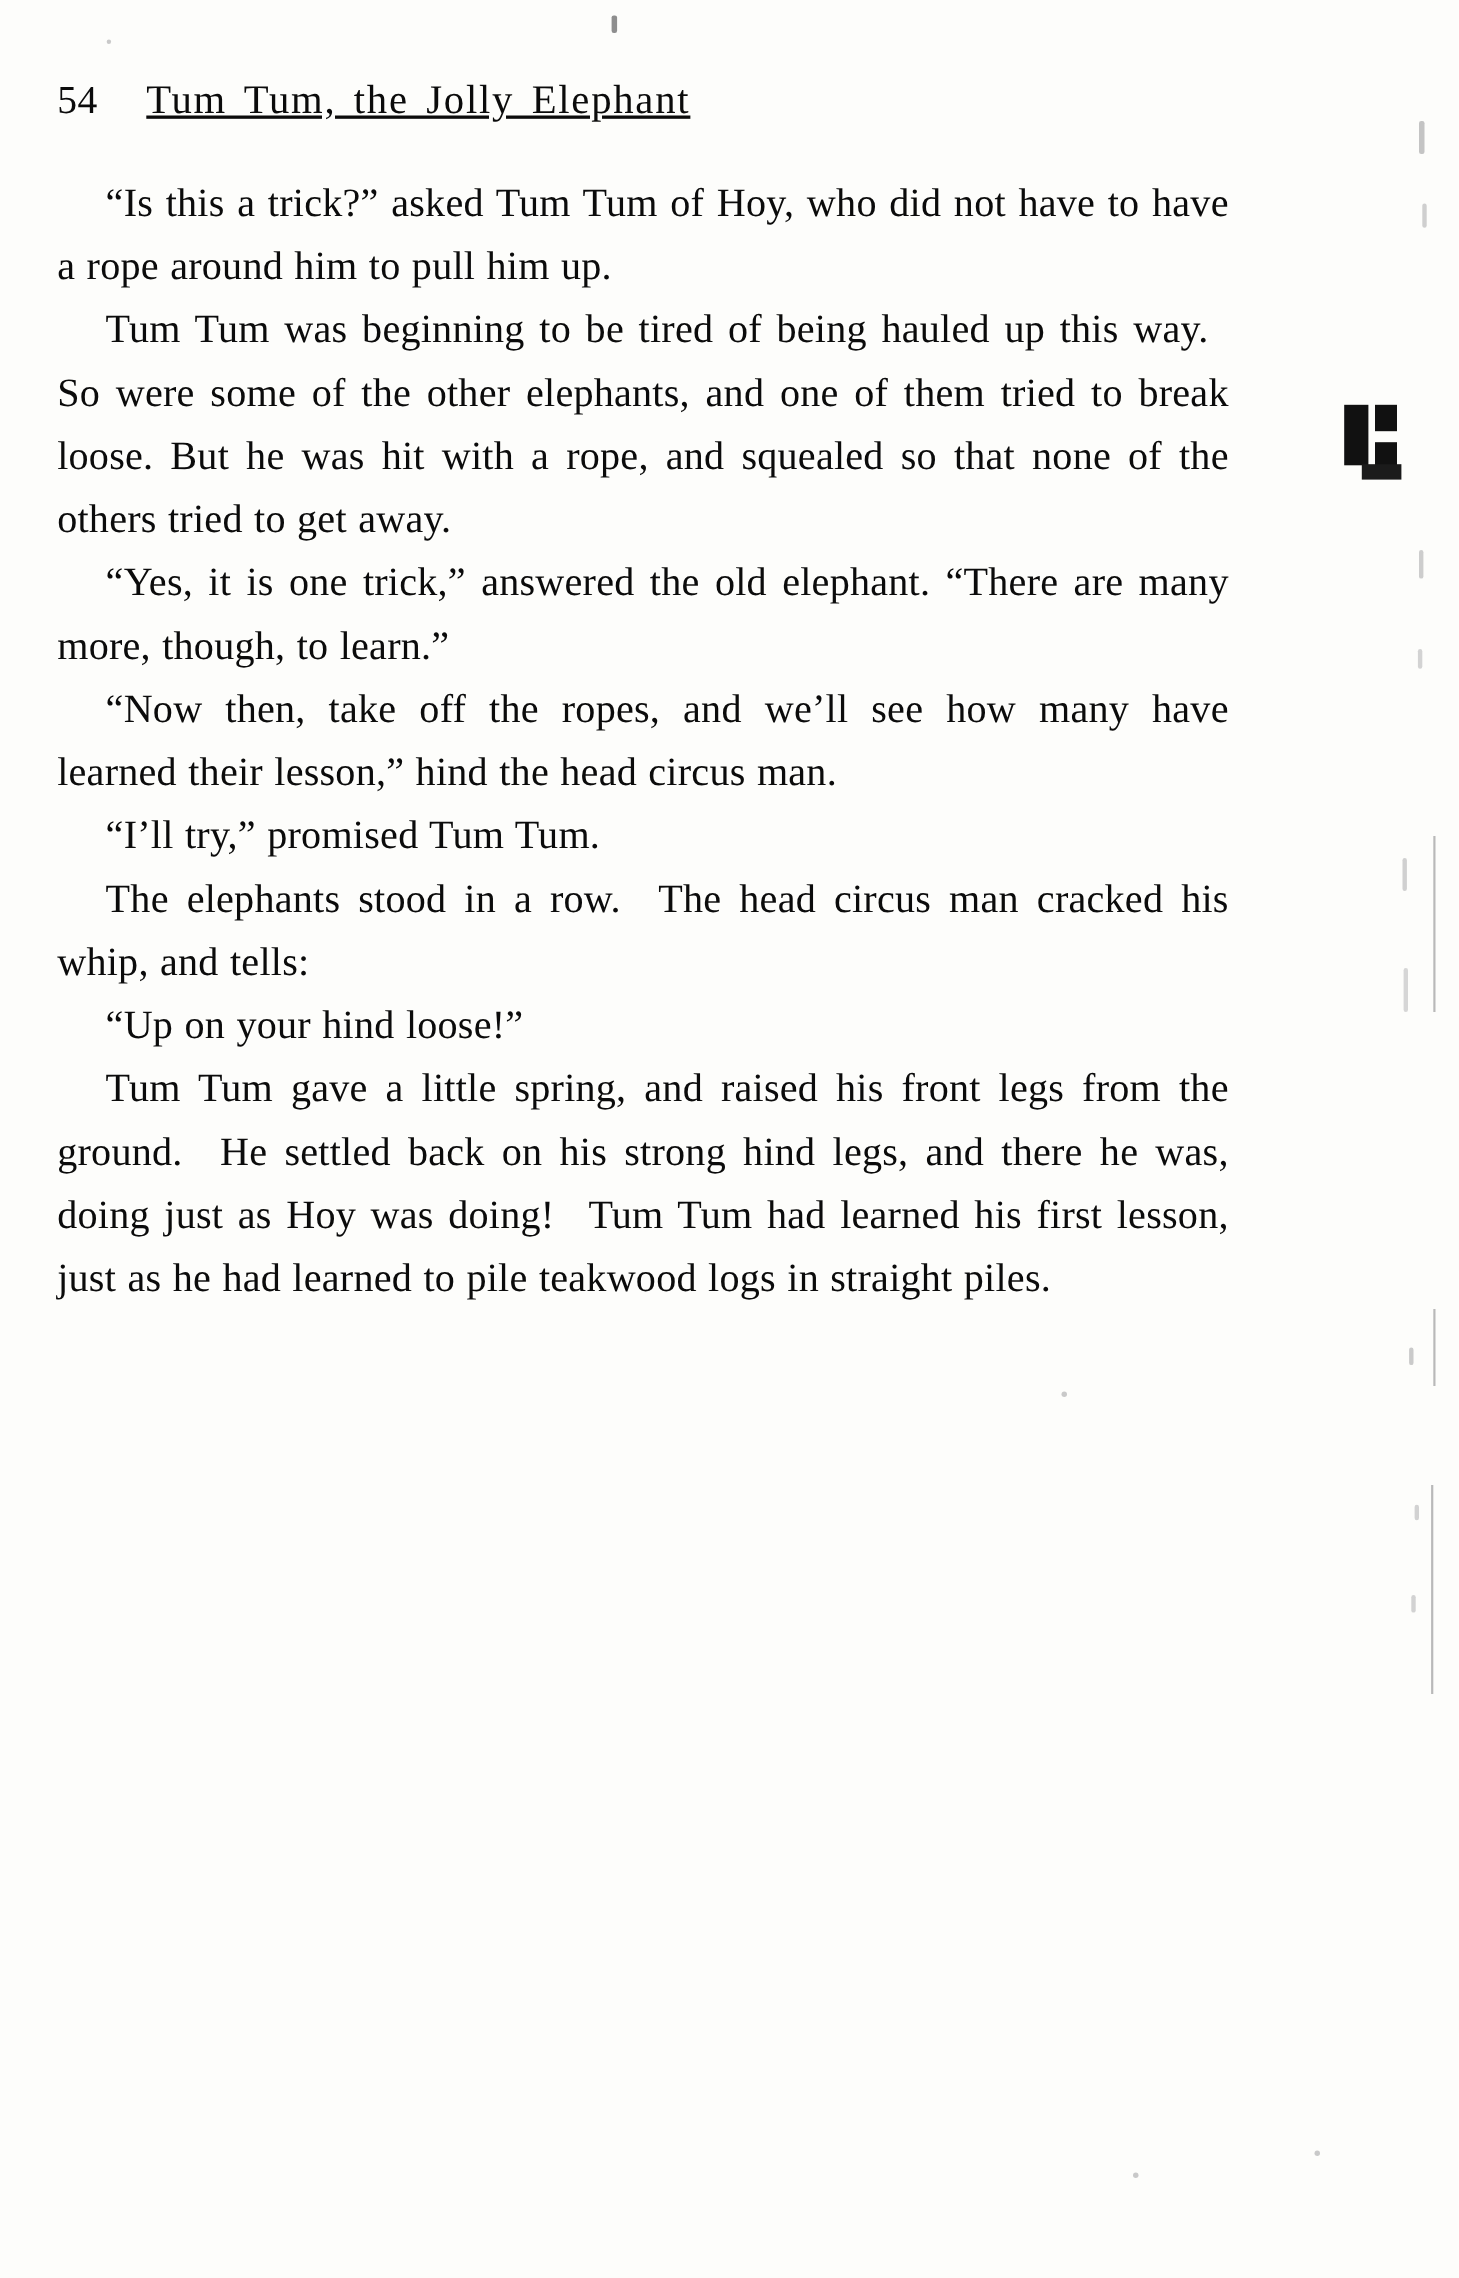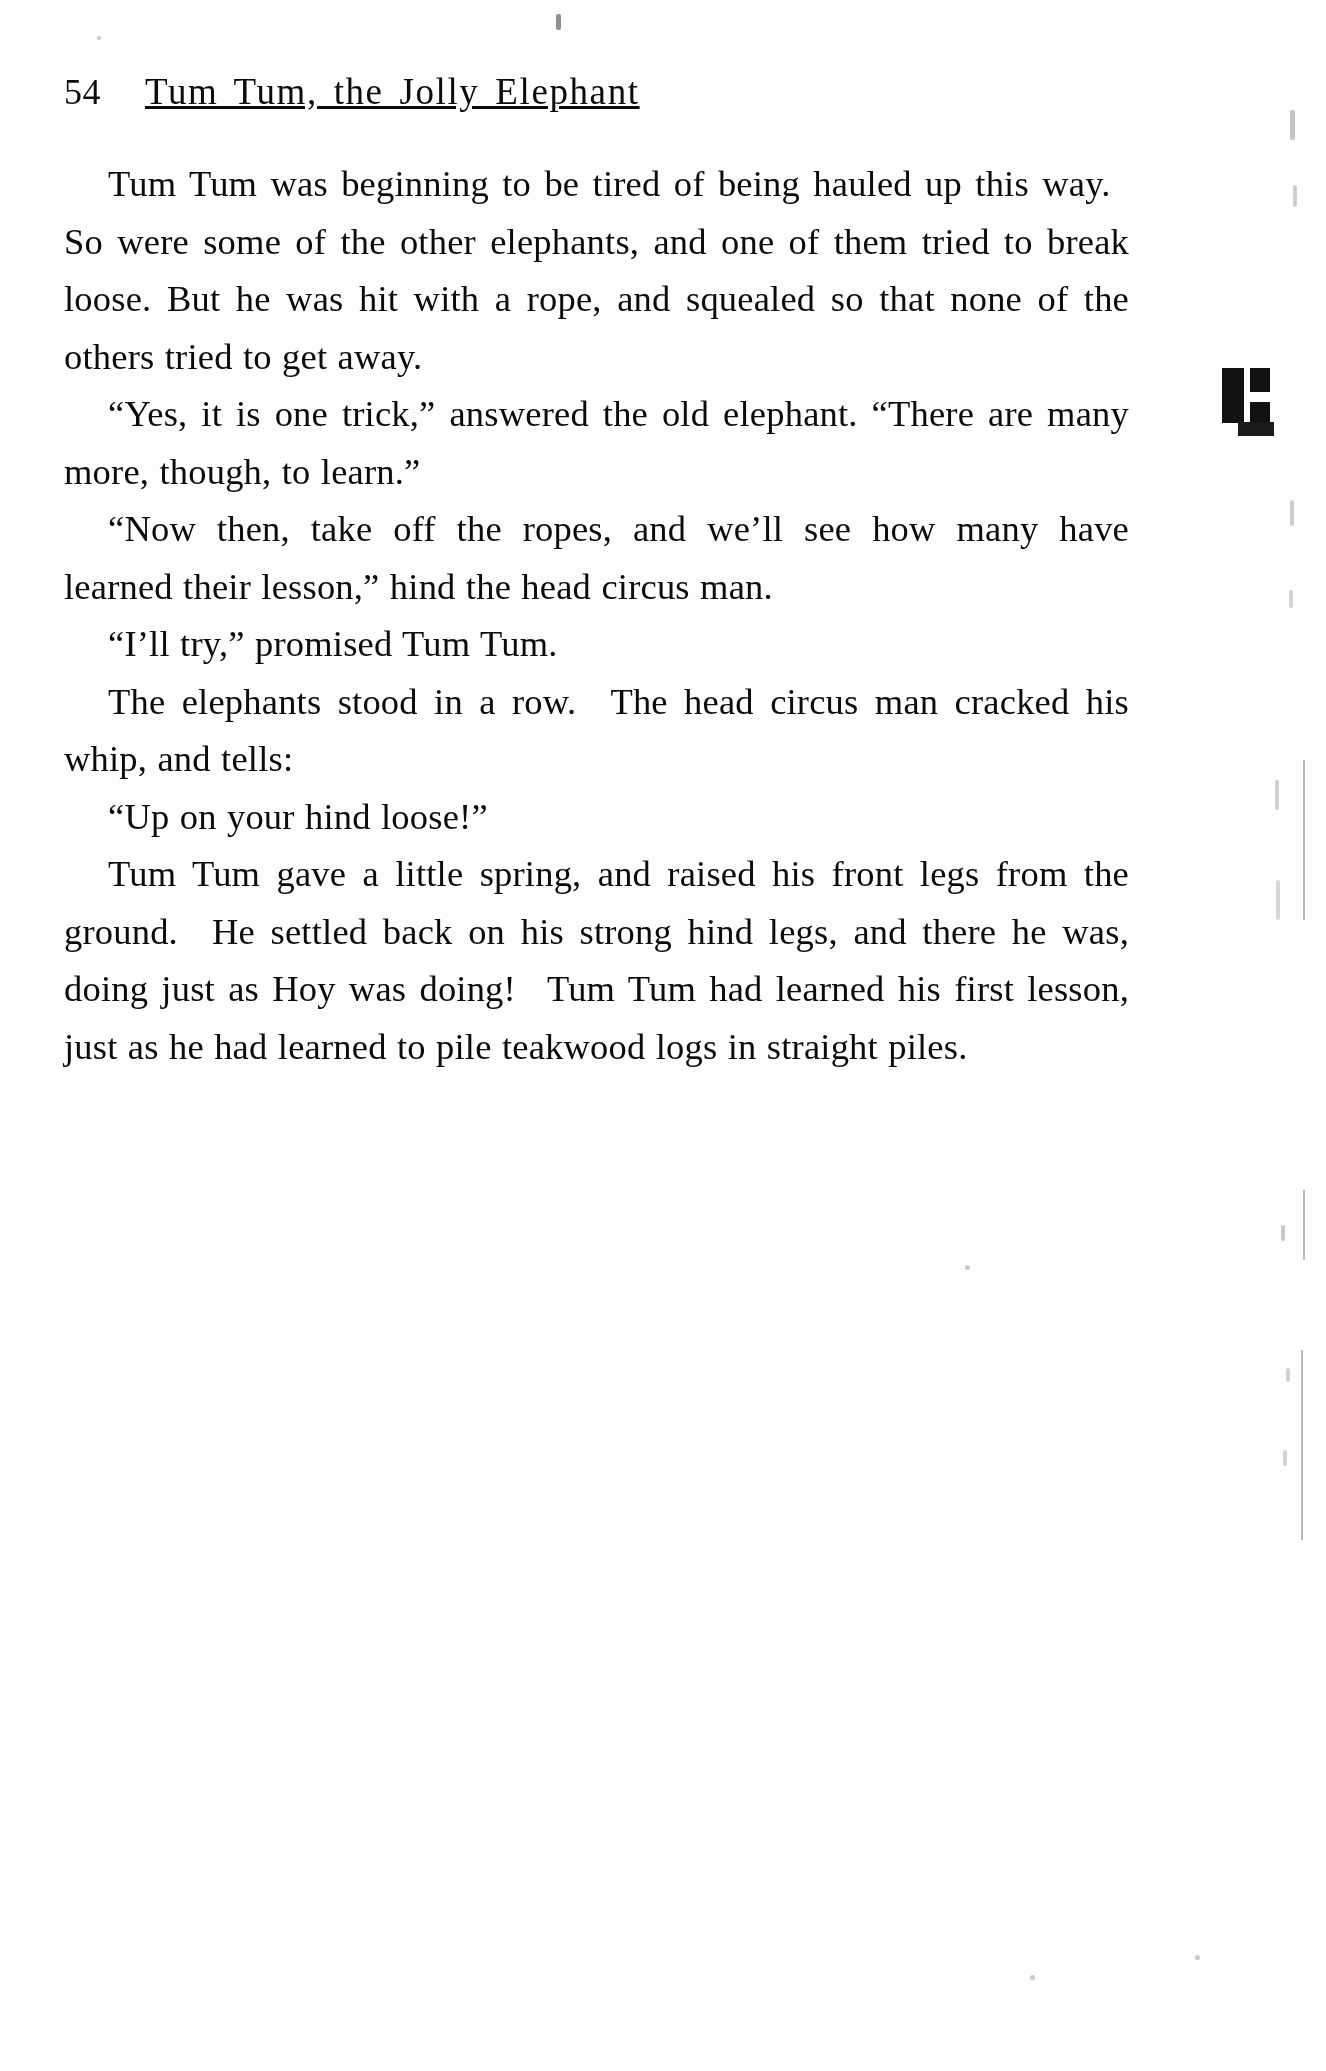--- a/index.html
+++ b/index.html
@@ -18,21 +18,21 @@
 
   
   .page {
     position: absolute;
     inset: 0;
     background: #fdfdfb;
   }
 
   .content {
     position: absolute;
-    left: 64px;
+    left: 52px;
     top: 70px;
     width: 1065px;
   }
 
   .page-header {
     display: flex;
     align-items: baseline;
     margin: 0 0 42px 0;
     padding-left: 0;
   }
@@ -105,20 +105,21 @@
 
 <div class="page">
 
   <div class="content">
 
     <div class="page-header">
       <span class="folio">54</span>
       <span class="running-head">Tum Tum, the Jolly Elephant</span>
     </div>
 
+    <p class="para">“Is this a trick?” asked Tum Tum of Hoy, who did not have to have a rope around him to pull him up.</p>
     <p class="para">Tum Tum was beginning to be tired of being hauled up this way.  So were some of the other elephants, and one of them tried to break loose. But he was hit with a rope, and squealed so that none of the others tried to get away.</p>
     <p class="para">“Yes, it is one trick,” answered the old elephant. “There are many more, though, to learn.”</p>
     <p class="para">“Now then, take off the ropes, and we’ll see how many have learned their lesson,” hind the head circus man.</p>
     <p class="para">“I’ll try,” promised Tum Tum.</p>
     <p class="para">The elephants stood in a row.  The head circus man cracked his whip, and tells:</p>
     <p class="para">“Up on your hind loose!”</p>
     <p class="para">Tum Tum gave a little spring, and raised his front legs from the ground.  He settled back on his strong hind legs, and there he was, doing just as Hoy was doing!  Tum Tum had learned his first lesson, just as he had learned to pile teakwood logs in straight piles.</p>
 
   </div>
 

